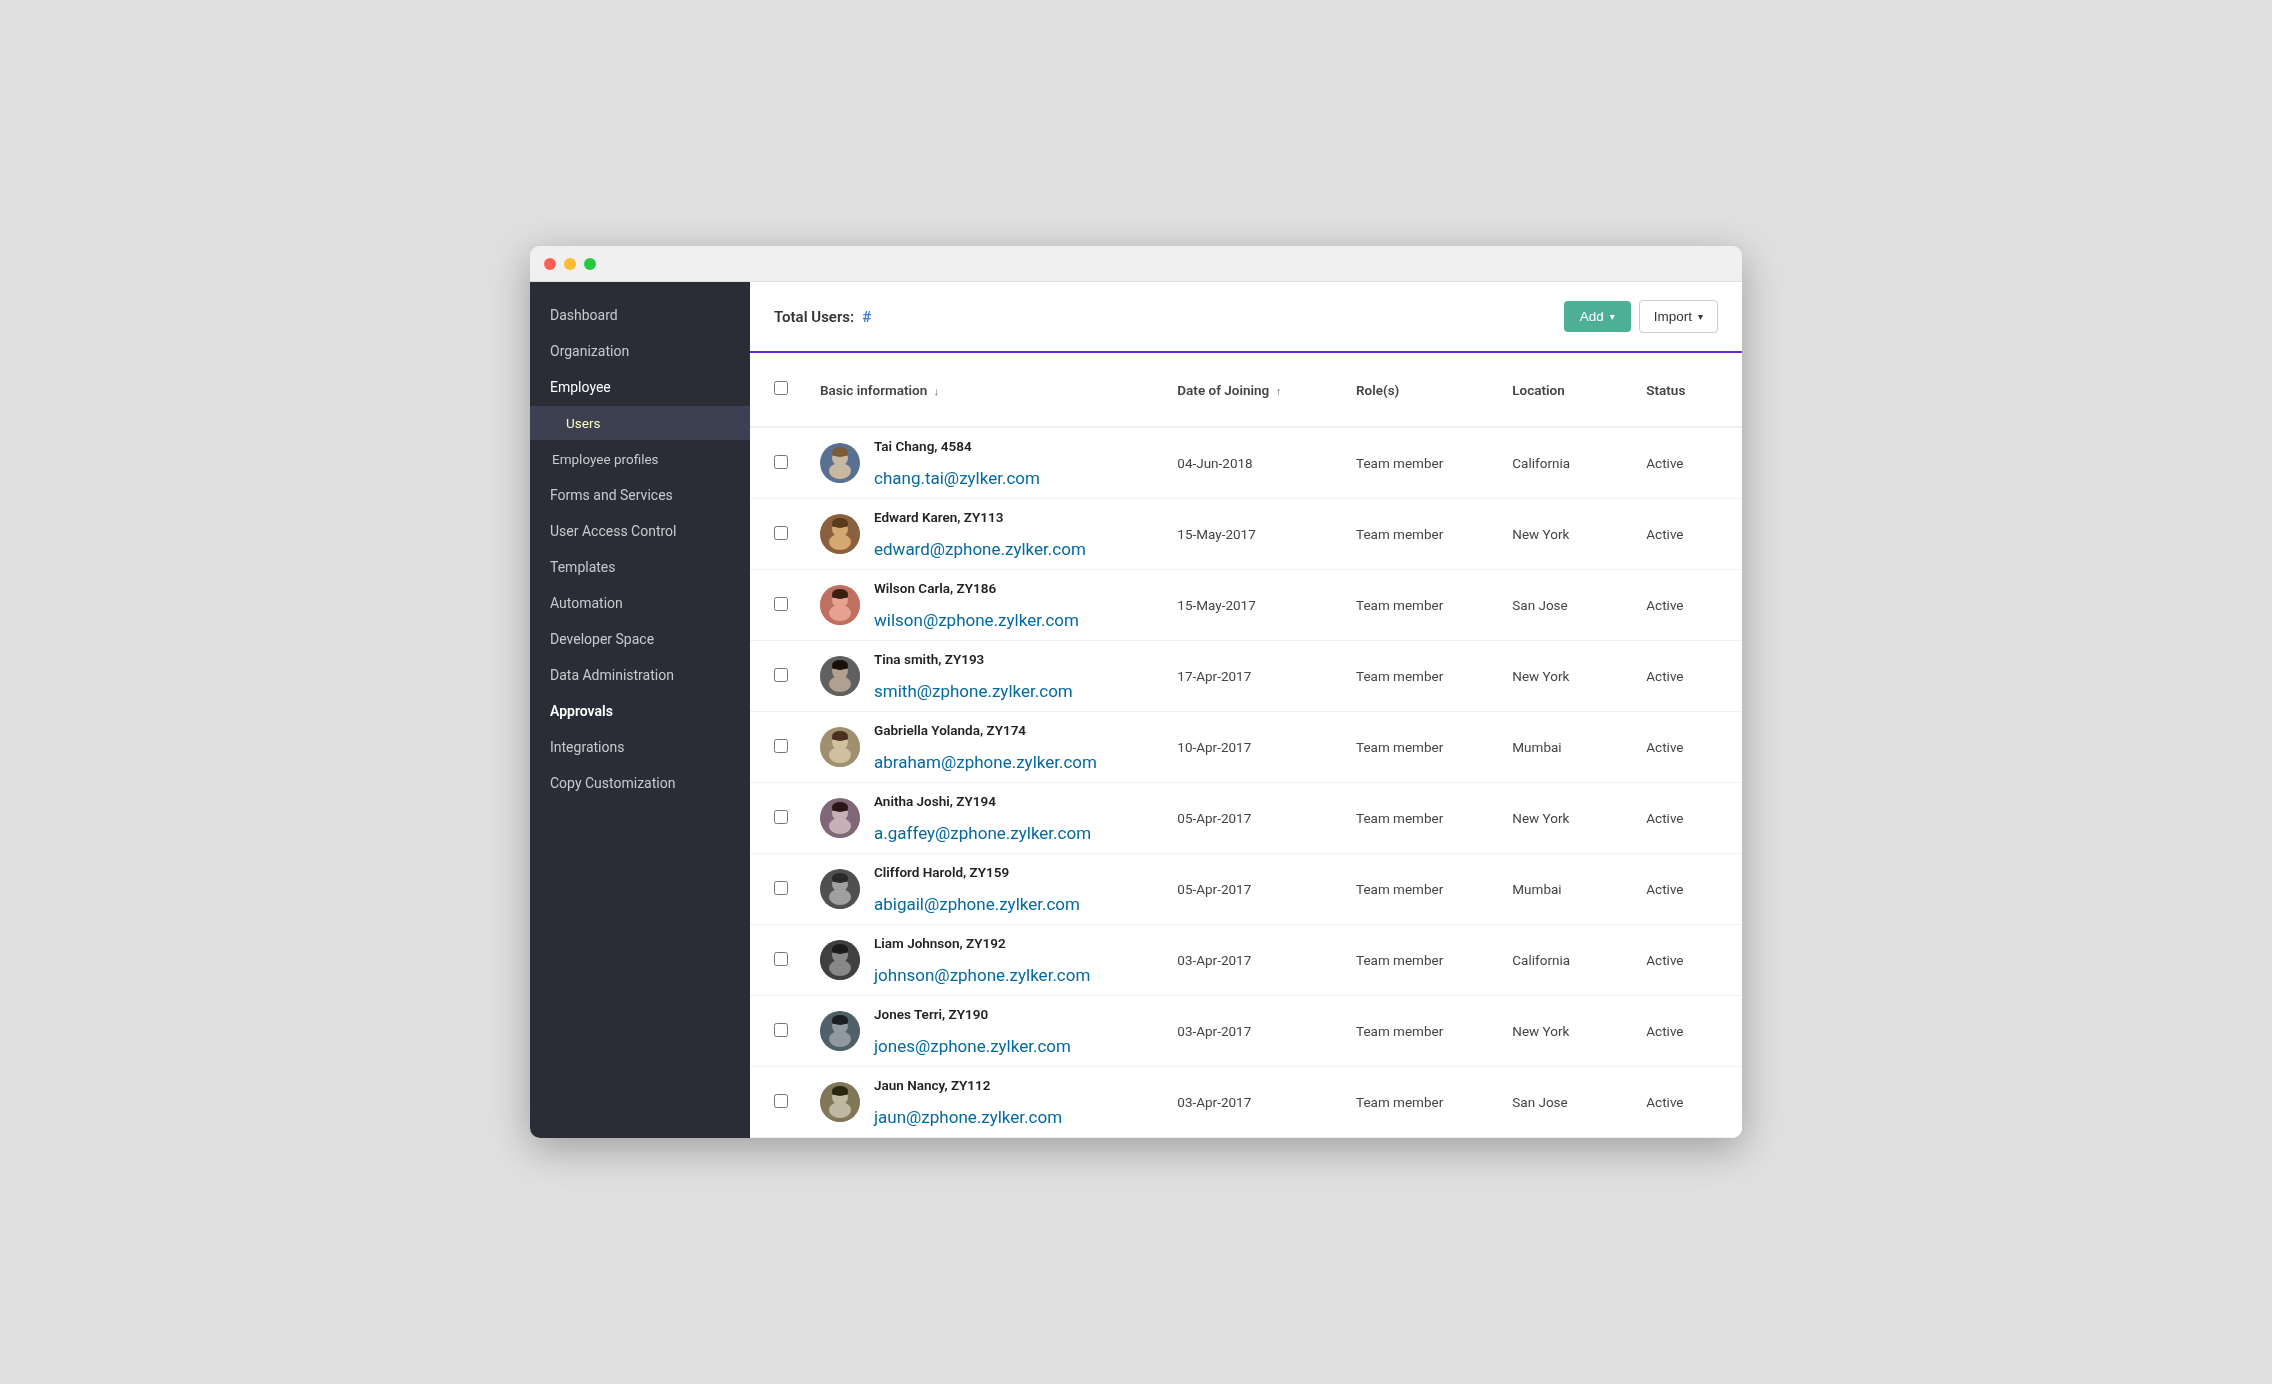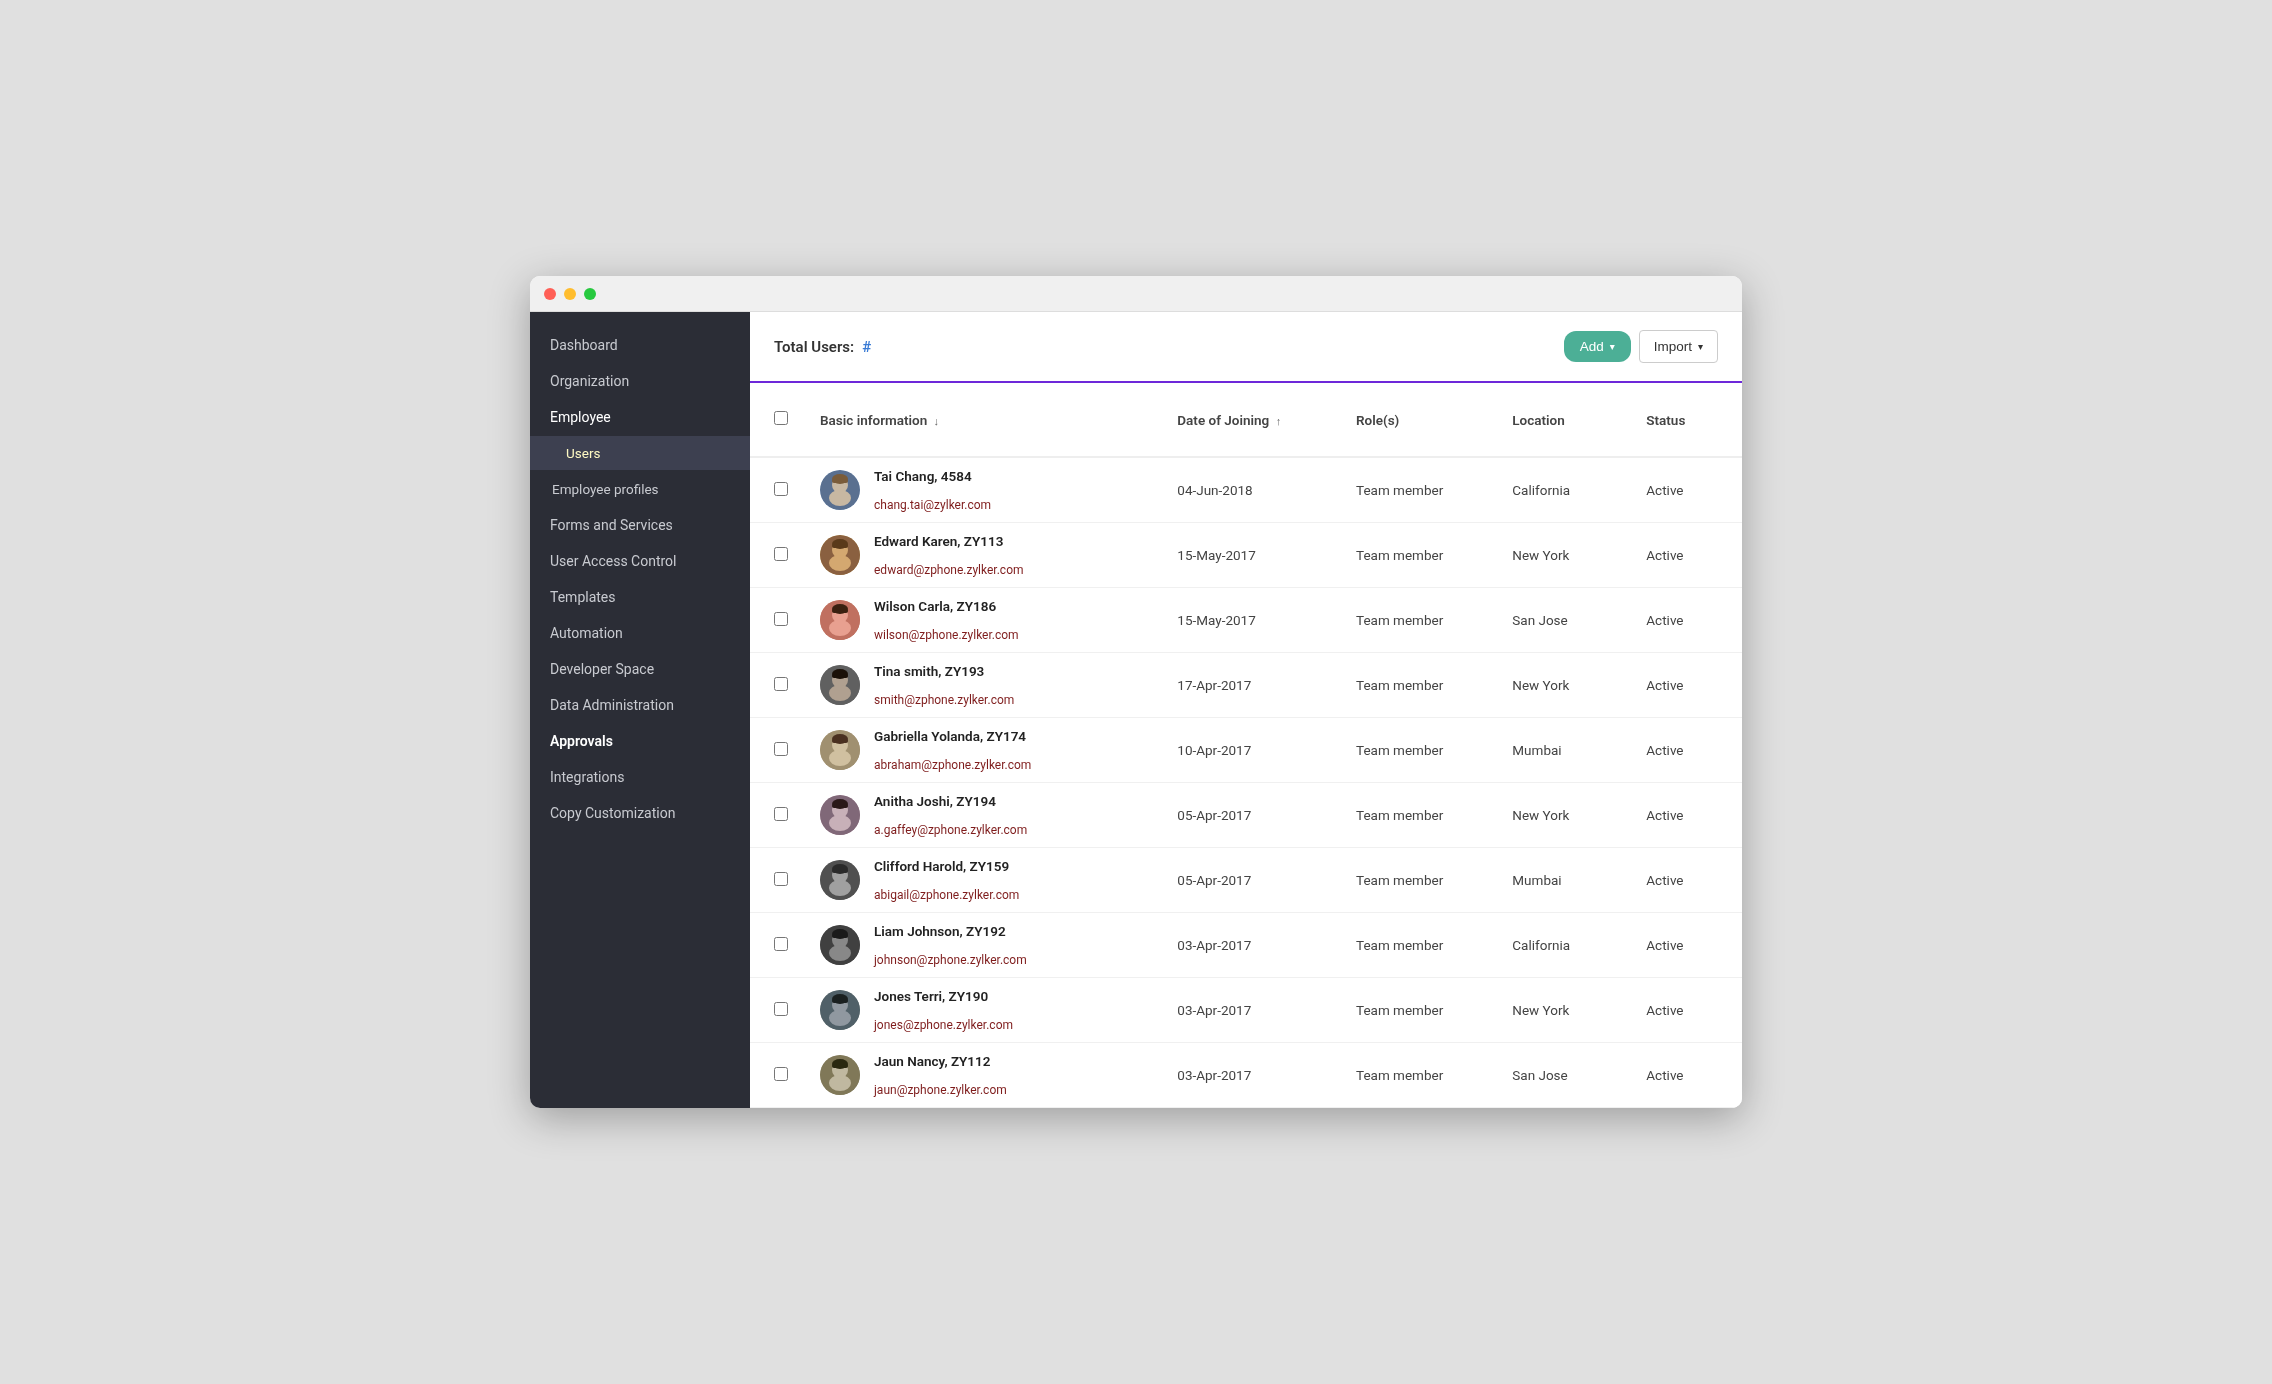--- a/index.html
+++ b/index.html
@@ -95,21 +95,21 @@
     .total-hash {
       color: #3a7bd5;
       font-size: 15px;
       font-weight: 600;
     }
     .toolbar-spacer { flex: 1; }
     .btn-add {
       background: #4caf96;
       color: #fff;
       border: none;
-      border-radius: 12px;
+      border-radius: 4px;
       padding: 8px 16px;
       font-size: 13.5px;
       cursor: pointer;
       display: flex;
       align-items: center;
       gap: 6px;
     }
     .btn-import {
       background: #fff;
       color: #333;
@@ -184,22 +184,22 @@
     }
     .avatar svg {
       width: 40px; height: 40px;
     }
     .user-name {
       font-weight: 600;
       color: #222;
       font-size: 13.5px;
     }
     .user-email {
-      color: #7f1d1d;
-      font-size: 12px;
+      color: #0369a1;
+      font-size: 17px;
       margin-top: 14px;
     }
     .sort-icon { font-size: 11px; margin-left: 3px; color: #666; }
     input[type=checkbox] { width: 14px; height: 14px; cursor: pointer; }
 
     
     .av1 { background: linear-gradient(135deg, #b0c4de, #8fa8c8); }
     .av2 { background: linear-gradient(135deg, #c9a96e, #a07840); }
     .av3 { background: linear-gradient(135deg, #d4907a, #b06050); }
     .av4 { background: linear-gradient(135deg, #8a8a8a, #5a5a5a); }

